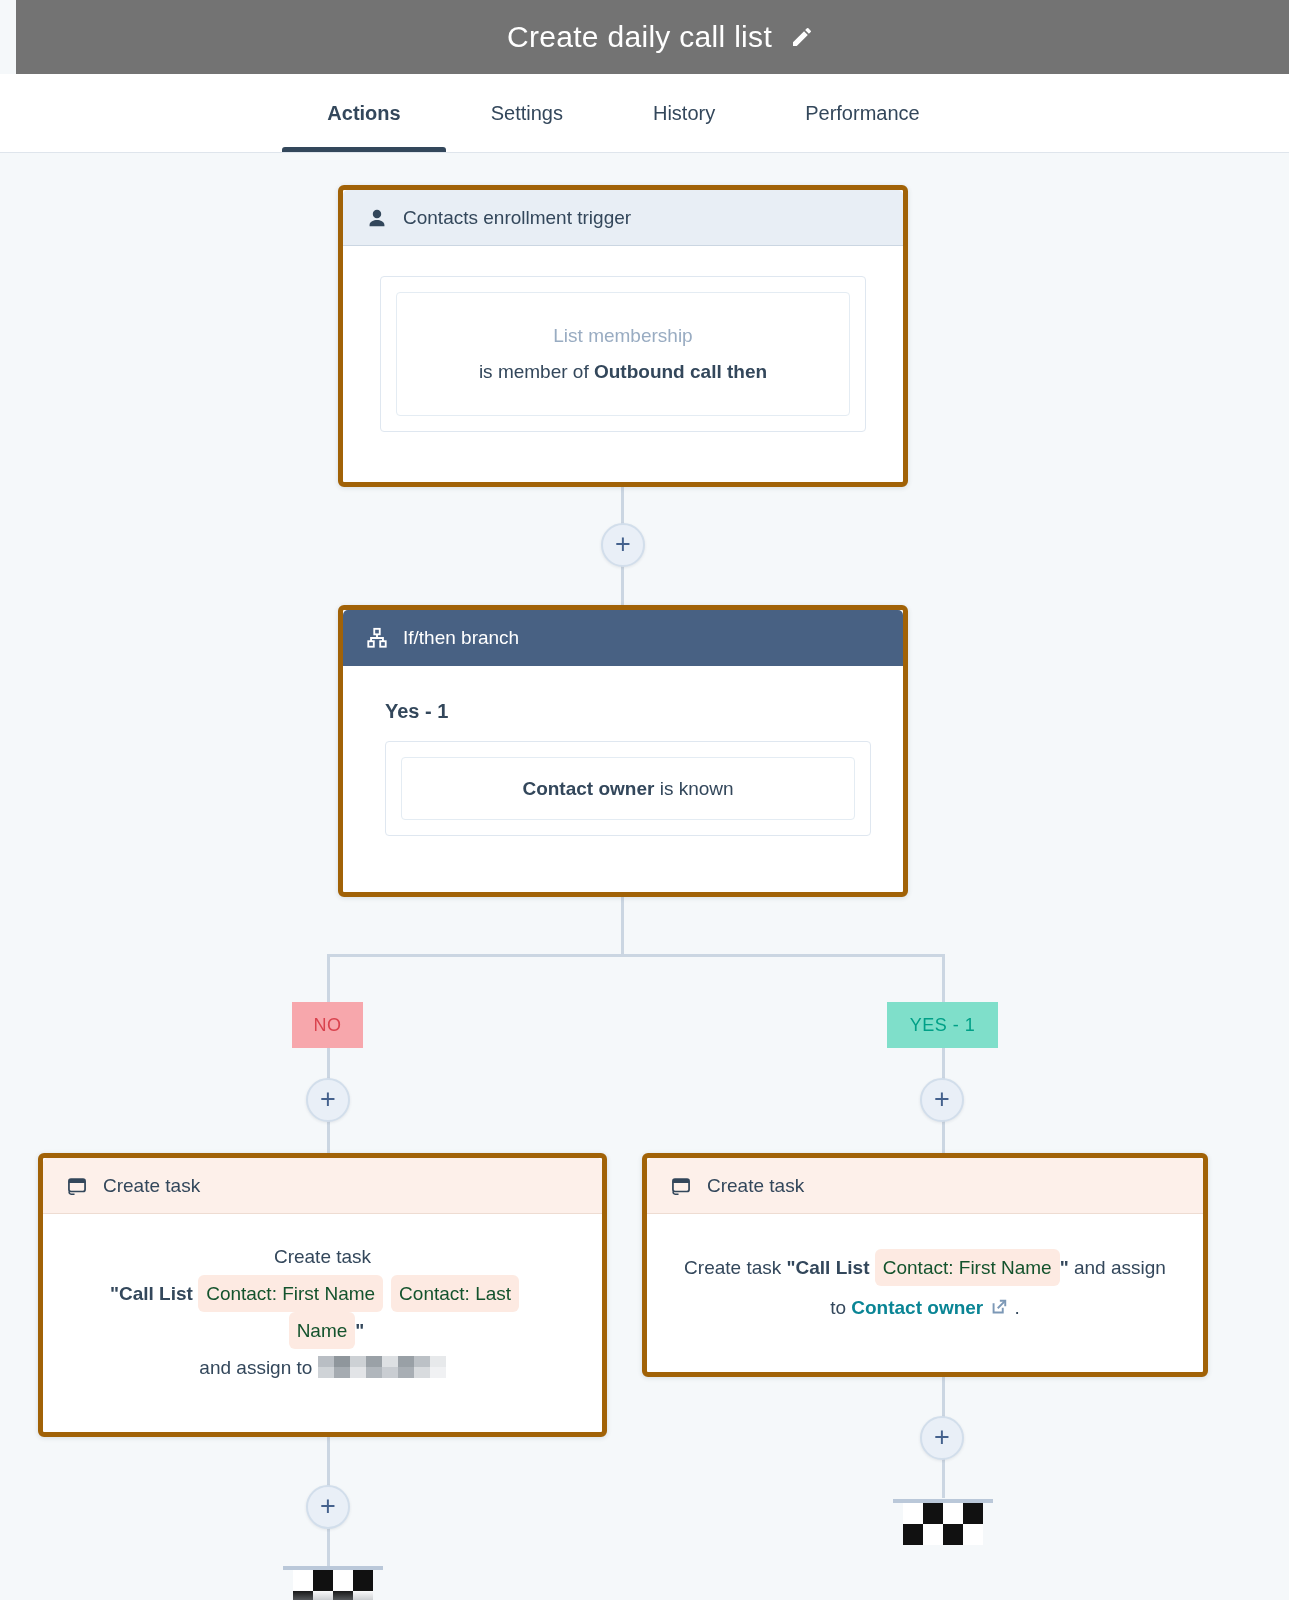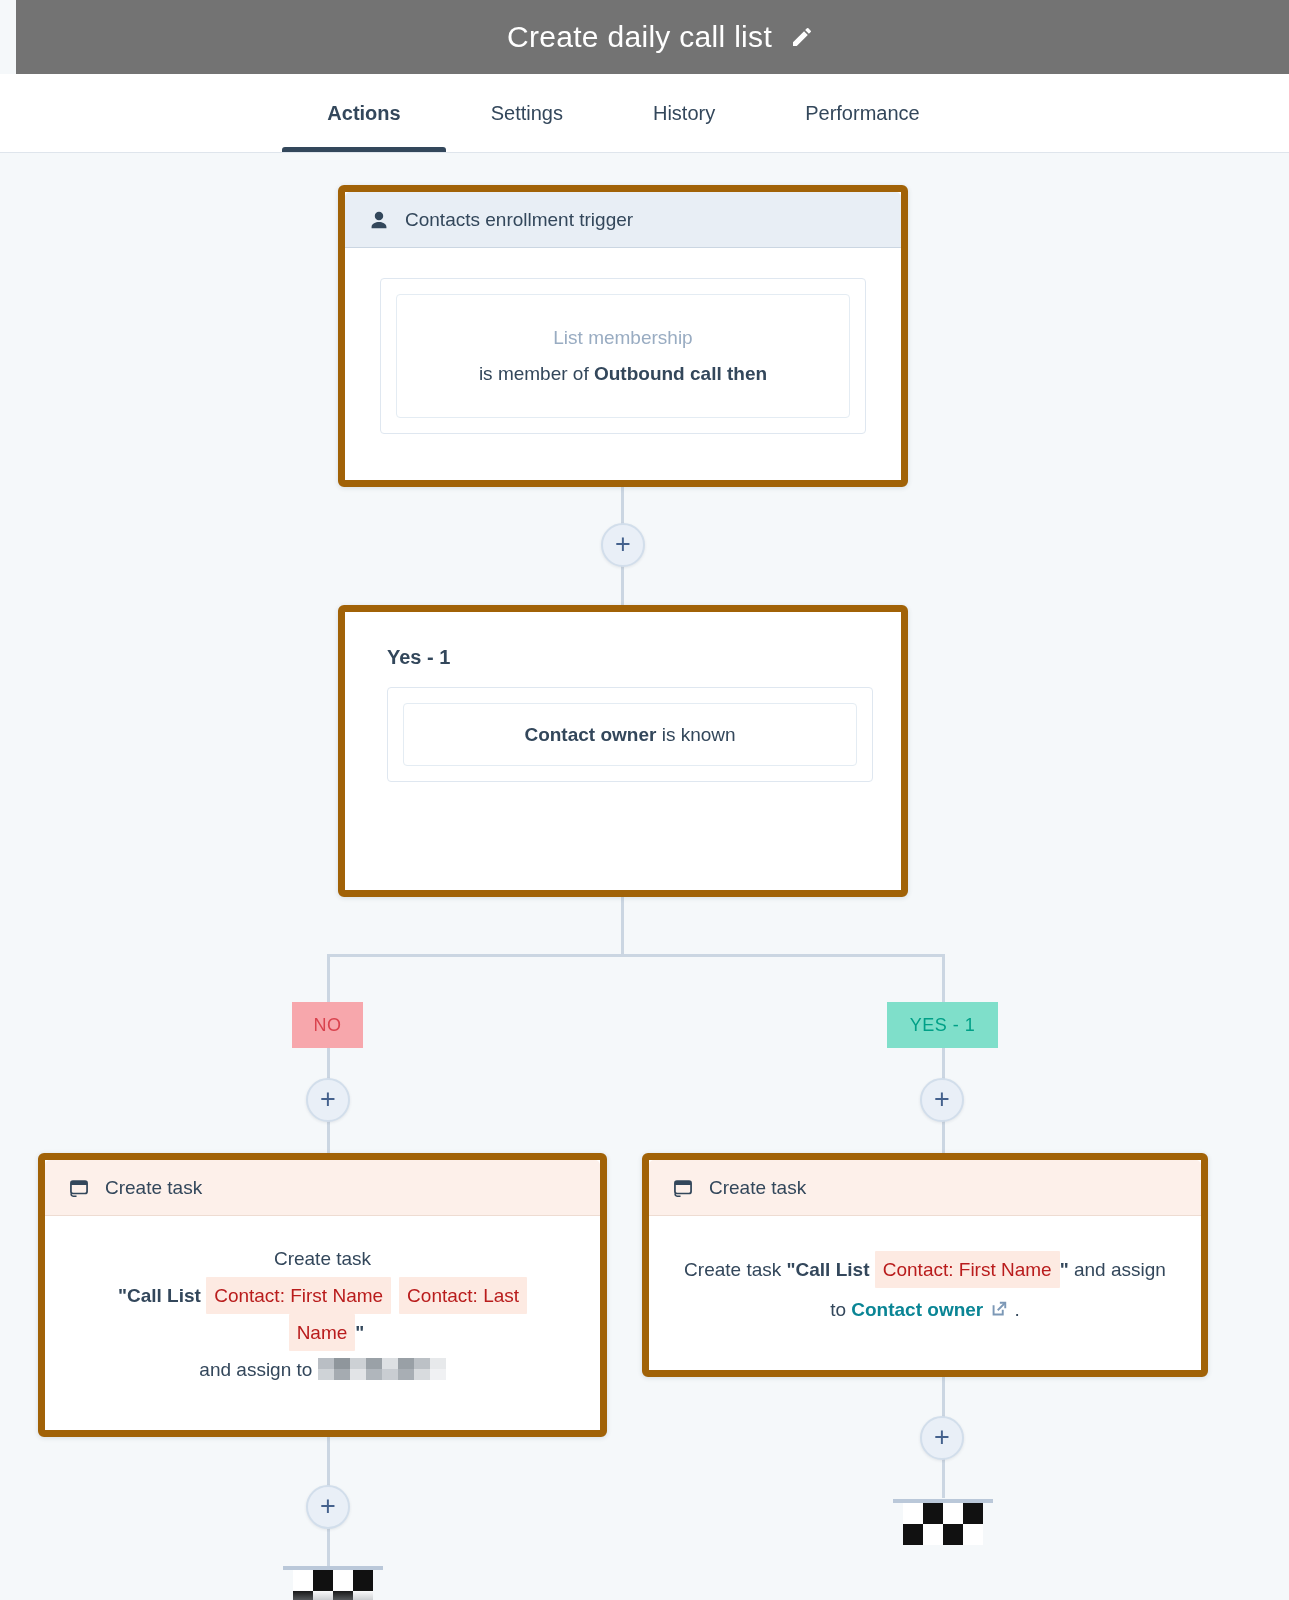--- a/index.html
+++ b/index.html
@@ -29,21 +29,21 @@
     display:flex; align-items:center; justify-content:center; cursor:pointer;
     box-shadow:0 1px 3px rgba(45,62,80,.10); line-height:1; padding-bottom:2px; }
 
   
   .badge { position:absolute; height:46px; display:flex; align-items:center; justify-content:center;
     font-size:18px; font-weight:400; letter-spacing:.5px; }
   .badge-no  { left:292px; top:1002px; width:71px;  background:#f7a7ac; color:#d9434e; }
   .badge-yes { left:887px; top:1002px; width:111px; background:#7fdfca; color:#00a087; }
 
   
-  .card { position:absolute; background:#ffffff; border:7px solid #a16207; border-radius:6px;
+  .card { position:absolute; background:#ffffff; border:5px solid #a16207; border-radius:6px;
     box-shadow:0 1px 5px rgba(45,62,80,.14); cursor:pointer; }
   .card-head { height:56px; display:flex; align-items:center; gap:15px; padding:0 23px;
     font-size:19px; color:#33475b; border-radius:5px 5px 0 0; }
   .card-head .hico { flex:0 0 auto; width:22px; height:22px; }
 
   .card-trigger { left:338px; top:185px; width:570px; height:302px; }
   .card-trigger .card-head { background:#e8eef5; border-bottom:1px solid #cbd6e2; }
 
   .card-branch { left:338px; top:605px; width:570px; height:292px; }
   .card-branch .card-head { background:#486183; color:#ffffff; }
@@ -62,21 +62,21 @@
   .trigger-body .outer-box { margin-top:30px; height:156px; }
 
   .branch-body { padding:34px 42px 0; }
   .branch-name { font-size:20px; font-weight:700; color:#33475b; }
   .branch-body .outer-box { margin-top:18px; height:95px; }
 
   .task-body { text-align:center; font-size:19px; color:#33475b; }
   .task-body-left  { padding:24px 50px 0; line-height:37px; }
   .task-body-right { padding:34px 34px 0;  line-height:40px; }
 
-  .token { background:#fdeae2; color:#b91c1c; padding:8px 8px; border-radius:1px;
+  .token { background:#fdeae2; color:#14532d; padding:8px 8px; border-radius:6px;
     -webkit-box-decoration-break:clone; box-decoration-break:clone; }
   .token + .token { margin-left:8px; }
 
   .teal-link { color:#0a8595; font-weight:700; cursor:pointer; }
   .ext-ic { width:20px; height:20px; vertical-align:-3px; margin-left:6px; }
 
   .redacted { display:inline-block; vertical-align:-4px; }
 
   
   .flag { position:absolute; }
@@ -139,20 +139,29 @@
         </div>
       </div>
     </div>
   </div>
 
   <div class="plus" style="left:601px; top:523px;">
       <span>+</span>
     </div>
 
   <div class="card card-branch">
+    <div class="card-head">
+      <svg class="hico" viewBox="0 0 24 24" fill="none" stroke="#ffffff" stroke-width="2">
+        <rect x="9" y="2" width="6" height="6"></rect>
+        <rect x="2.5" y="15.5" width="6" height="6"></rect>
+        <rect x="15.5" y="15.5" width="6" height="6"></rect>
+        <path d="M12 8v4M5.5 15.5v-3.5h13v3.5"></path>
+      </svg>
+      <span>If/then branch</span>
+    </div>
     <div class="branch-body">
       <div class="branch-name">Yes - 1</div>
       <div class="outer-box">
         <div class="inner-box">
           <div><b>Contact owner</b><span> is known</span></div>
         </div>
       </div>
     </div>
   </div>
 

